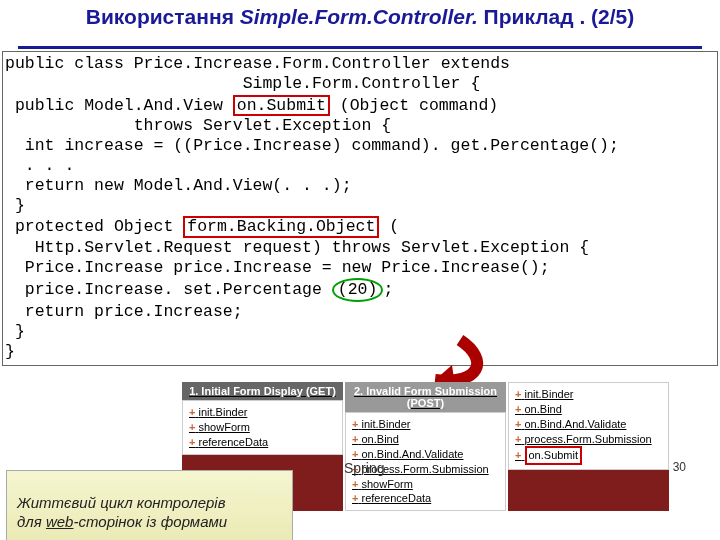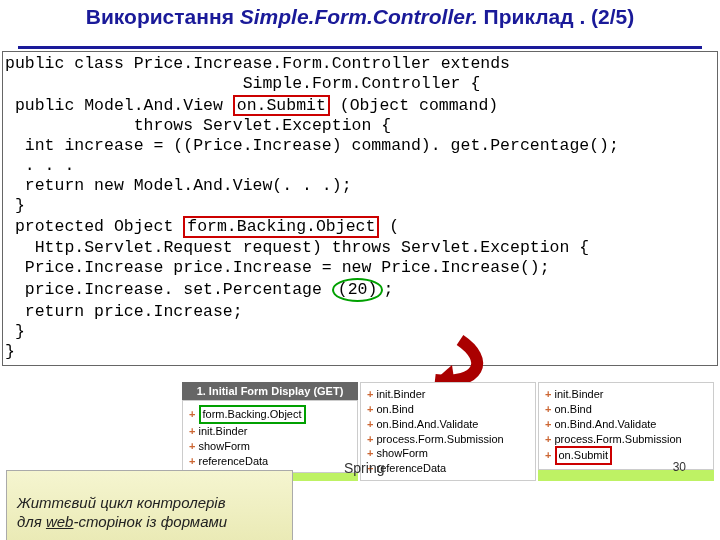--- a/index.html
+++ b/index.html
@@ -54,23 +54,24 @@
     pointer-events: none;
   }
   .panels {
     position: absolute;
     left: 182px;
     top: 382px;
     display: flex;
     gap: 2px;
   }
   .panel {
-    width: 176px;
-    background: #bef264;
+    width: 161px;
+    background: #7f1d1d;
     font-size: 11px;
+    text-decoration: underline;
   }
   .panel-head {
     color: #fff;
     background: #999;
     text-align: center;
     font-weight: bold;
     padding: 3px 2px;
     line-height: 1.1;
   }
   .panel-head.dark { background: #666; }
@@ -148,27 +149,27 @@
 
 <svg class="arrow-svg" style="left:390px; top:330px; width:120px; height:70px;">
   <path d="M70 10 C 100 30, 90 55, 45 50" stroke="#aa0000" stroke-width="12" fill="none"></path>
   <polygon points="45,50 62,35 66,62" fill="#aa0000"></polygon>
 </svg>
 
 <div class="panels">
   <div class="panel">
     <div class="panel-head dark">1. Initial Form Display (GET)</div>
     <div class="panel-body">
-      <div class="item"><span class="bullet">+</span> <span class="hl-green">form.Backing.Object</span></div>
       <div class="item"><span class="bullet">+</span> <span>init.Binder</span></div>
       <div class="item"><span class="bullet">+</span> <span>showForm</span></div>
       <div class="item"><span class="bullet">+</span> <span>referenceData</span></div>
     </div>
   </div>
   <div class="panel">
+    <div class="panel-head">2. Invalid Form Submission (POST)</div>
     <div class="panel-body">
       <div class="item"><span class="bullet">+</span> <span>init.Binder</span></div>
       <div class="item"><span class="bullet">+</span> <span>on.Bind</span></div>
       <div class="item"><span class="bullet">+</span> <span>on.Bind.And.Validate</span></div>
       <div class="item"><span class="bullet">+</span> <span>process.Form.Submission</span></div>
       <div class="item"><span class="bullet">+</span> <span>showForm</span></div>
       <div class="item"><span class="bullet">+</span> <span>referenceData</span></div>
     </div>
   </div>
   <div class="panel">

